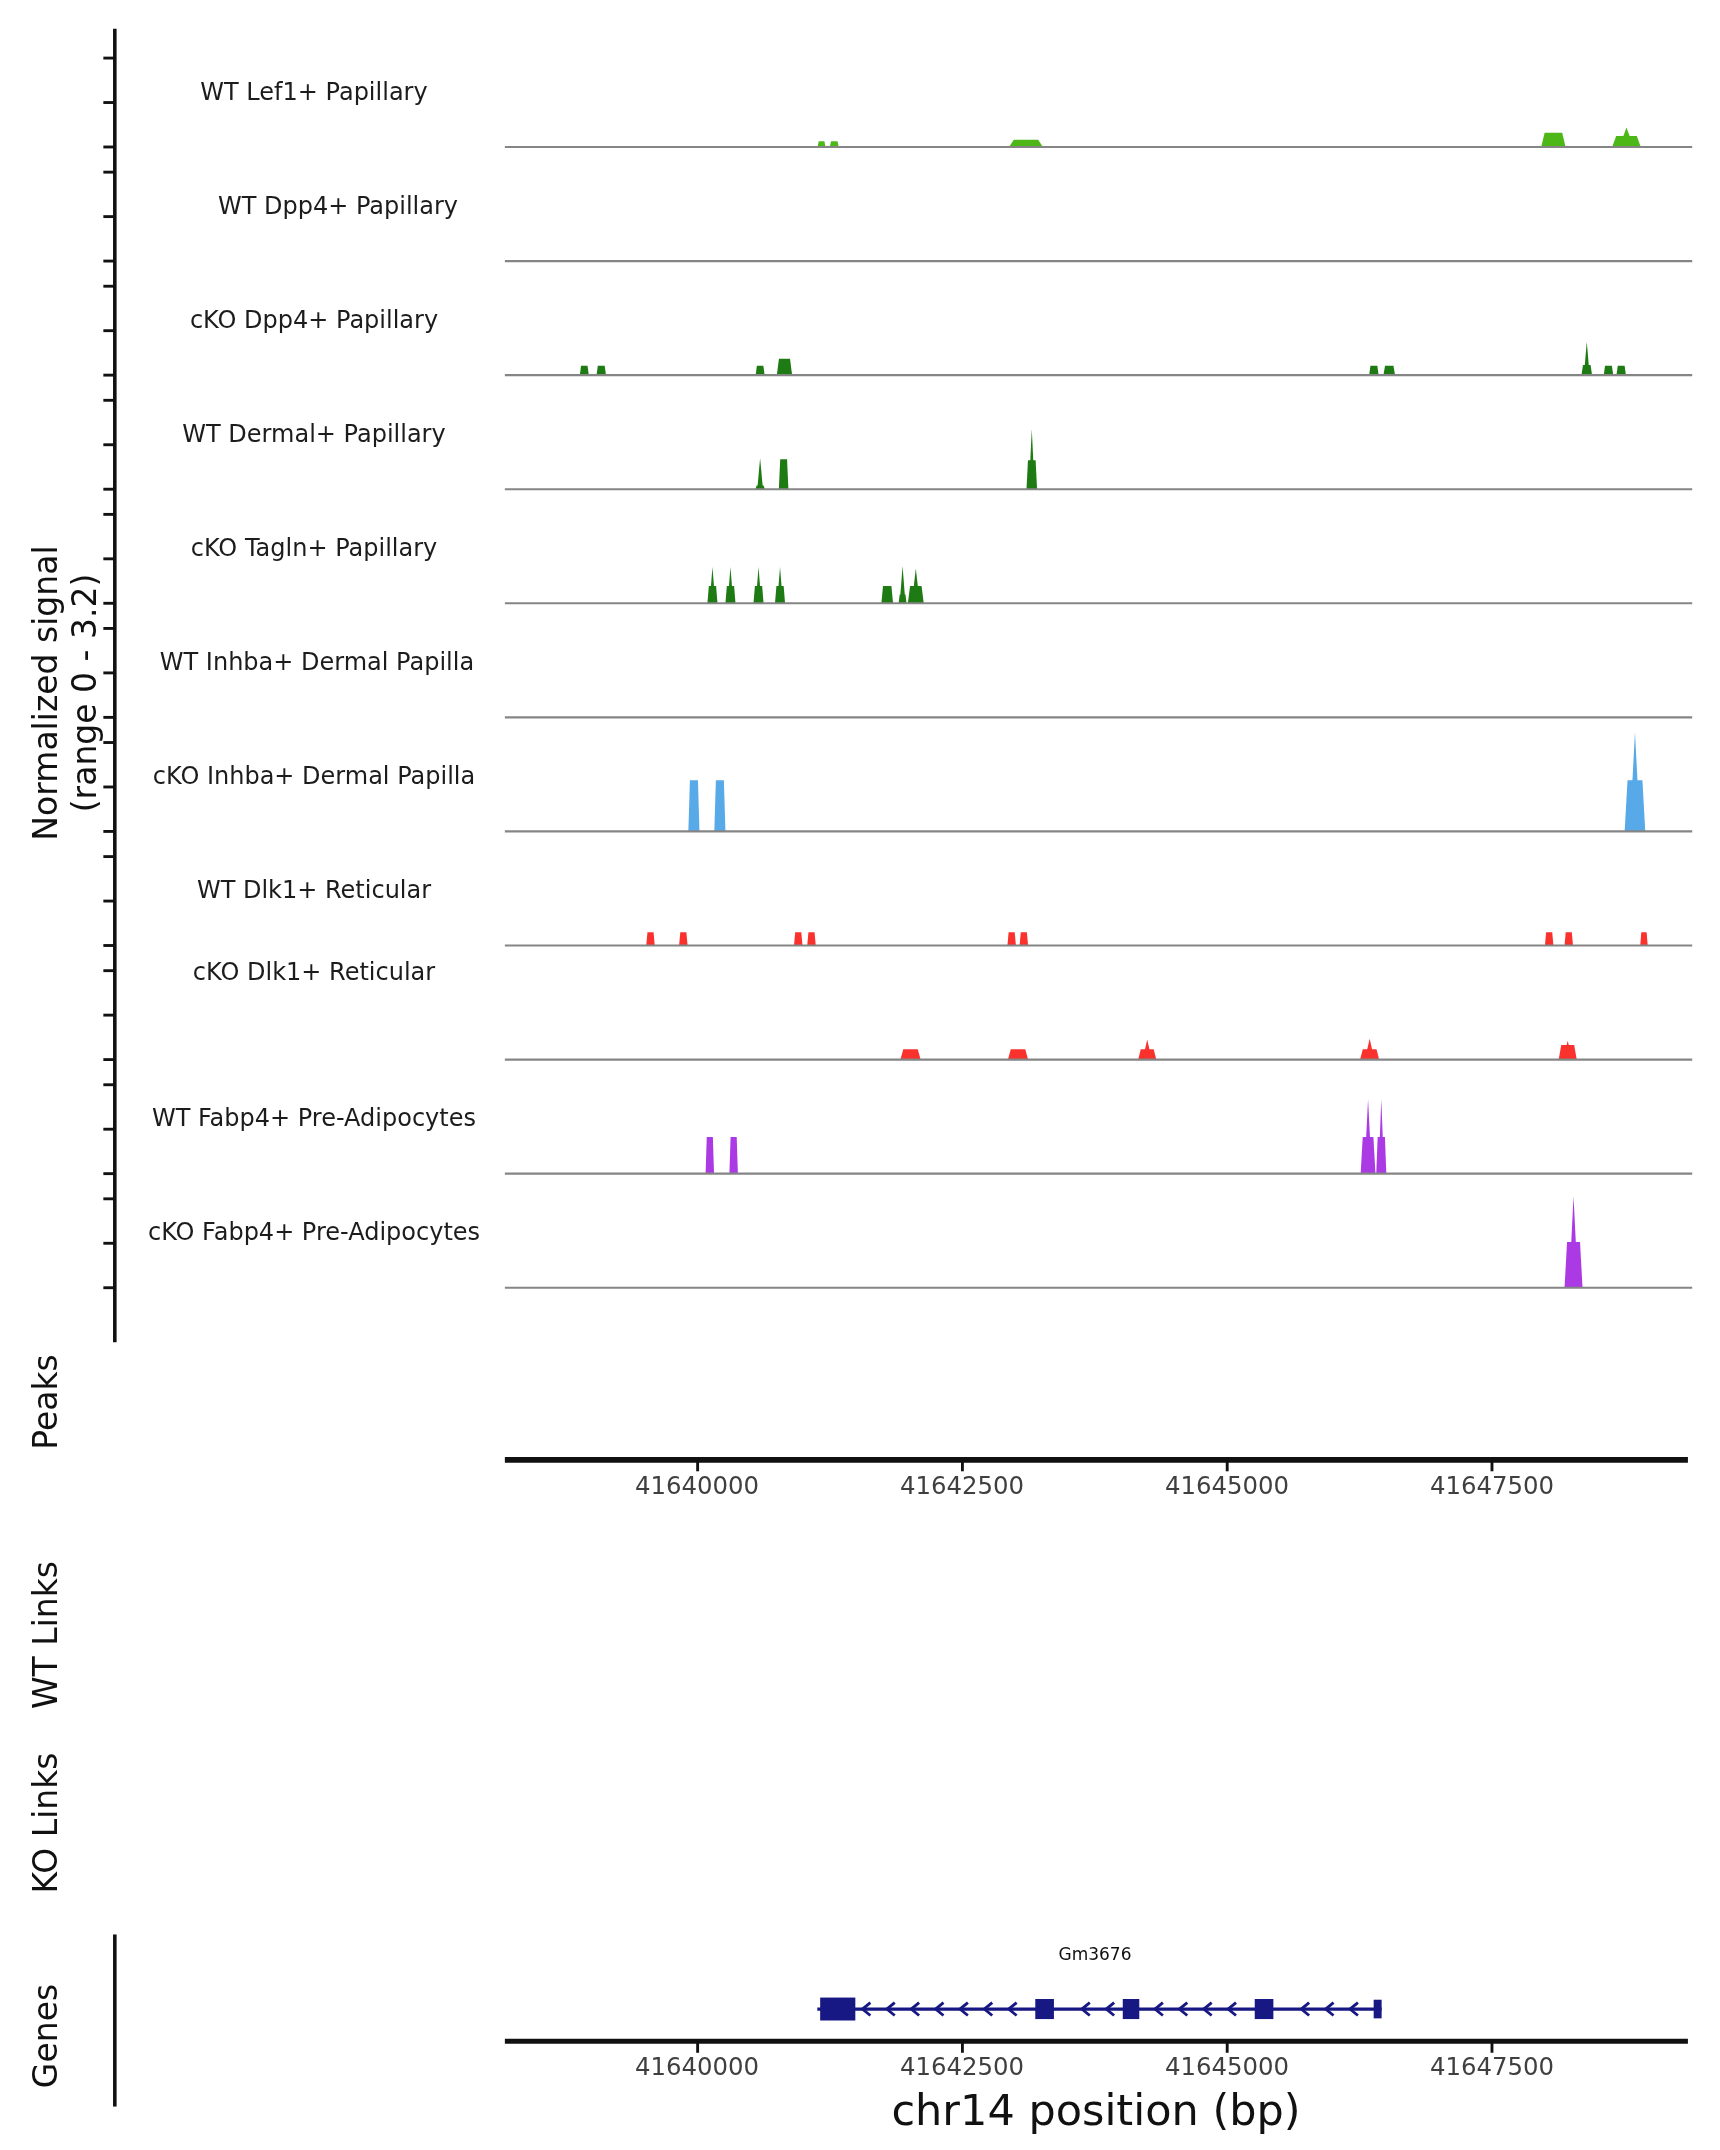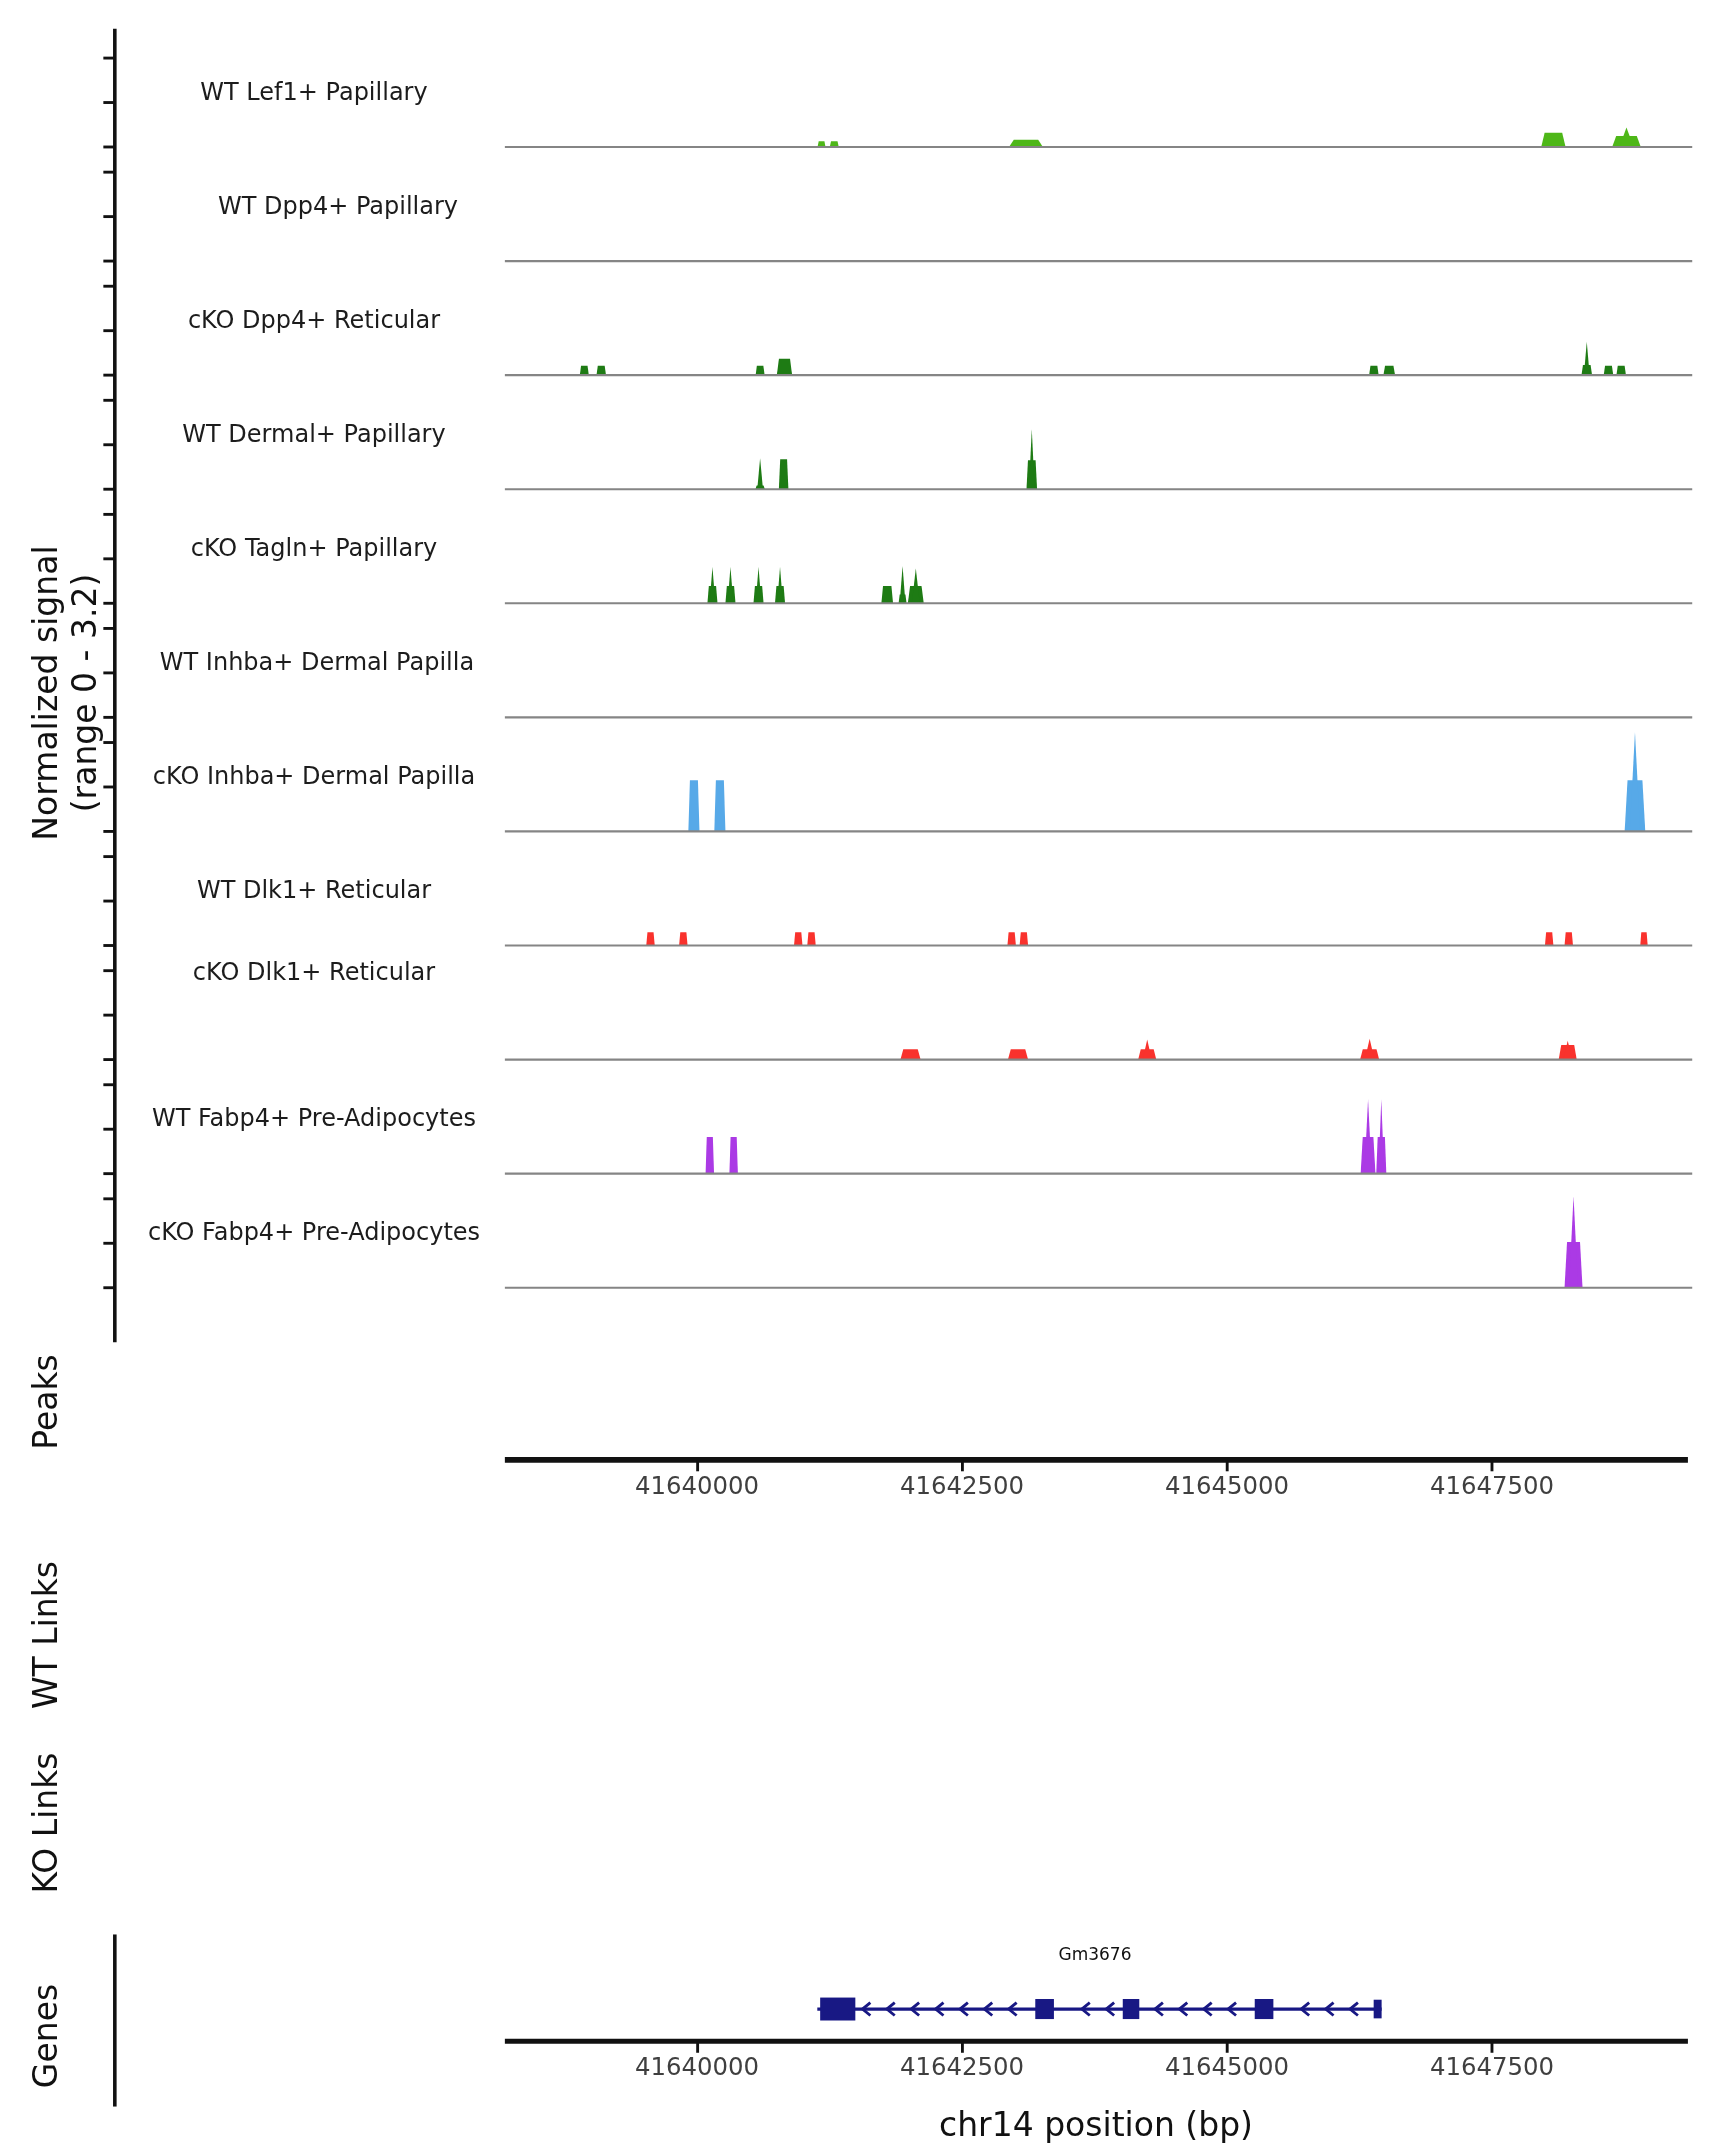--- a/index.html
+++ b/index.html
@@ -6,21 +6,21 @@
   .figure{position:relative;width:1721px;height:2151px;background:#fff;
           font-family:"DejaVu Sans","Liberation Sans",sans-serif;color:#1a1a1a;}
   svg#gfx{position:absolute;left:0;top:0;}
   .track-label{position:absolute;transform:translate(-50%,-50%);font-size:24px;color:#1c1c1c;
                white-space:nowrap;text-align:center;}
   .section-label{position:absolute;transform:translate(-50%,-50%) rotate(-90deg);
                  font-size:33px;color:#111;white-space:nowrap;}
   .ylabel{position:absolute;transform:translate(-50%,-50%) rotate(-90deg);
           font-size:33px;color:#111;text-align:center;line-height:1.18;white-space:nowrap;}
   .tick-label{position:absolute;transform:translateX(-50%);font-size:24.4px;color:#3f3f3f;white-space:nowrap;}
-  .xlabel{position:absolute;transform:translateX(-50%);font-size:33px;color:#111;white-space:nowrap;margin-top:20px;}
+  .xlabel{position:absolute;transform:translateX(-50%);font-size:43px;color:#111;white-space:nowrap;}
   .gene-name{position:absolute;transform:translateX(-50%);font-size:17px;color:#111;white-space:nowrap;}
 </style>
 </head>
 <body>
 
 <div class="figure">
   <svg id="gfx" width="1721" height="2151" viewBox="0 0 2400 3000">
       <g>
         <line x1="160" y1="40" x2="160" y2="1872" stroke="#111" stroke-width="5"></line>
         <line x1="144" y1="205" x2="160" y2="205" stroke="#111" stroke-width="4"></line>
@@ -201,21 +201,21 @@
   </div>
 
   <div class="section-label" style="left:45px;top:1402px;">Peaks</div>
   <div class="section-label" style="left:45px;top:1635px;">WT Links</div>
   <div class="section-label" style="left:45px;top:1823px;">KO Links</div>
   <div class="section-label" style="left:45px;top:2036px;">Genes</div>
 
   <div id="track-labels">
       <div class="track-label" style="left: 314px; top: 92px;">WT Lef1+ Papillary</div>
       <div class="track-label" style="left: 314px; top: 206px; margin-left: 24px;">WT Dpp4+ Papillary</div>
-      <div class="track-label" style="left: 314px; top: 320px;">cKO Dpp4+ Reticular</div>
+      <div class="track-label" style="left: 314px; top: 320px;">cKO Dpp4+ Papillary</div>
       <div class="track-label" style="left: 314px; top: 434px;">WT Dermal+ Papillary</div>
       <div class="track-label" style="left: 314px; top: 548px;">cKO Tagln+ Papillary</div>
       <div class="track-label" style="left: 317px; top: 662px;">WT Inhba+ Dermal Papilla</div>
       <div class="track-label" style="left: 314px; top: 776px;">cKO Inhba+ Dermal Papilla</div>
       <div class="track-label" style="left: 314px; top: 890px;">WT Dlk1+ Reticular</div>
       <div class="track-label" style="left: 314px; top: 972px; text-align: center;">cKO Dlk1+ Reticular</div>
       <div class="track-label" style="left: 314px; top: 1118px;">WT Fabp4+ Pre-Adipocytes</div>
       <div class="track-label" style="left: 314px; top: 1232px;">cKO Fabp4+ Pre-Adipocytes</div>
     </div>
   <div id="axis-labels-peaks">

